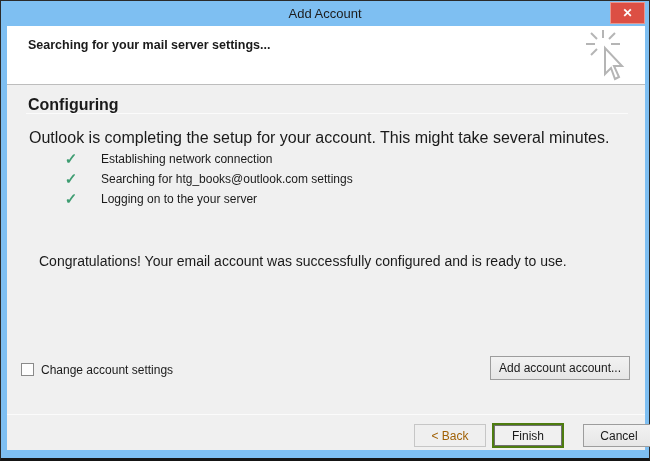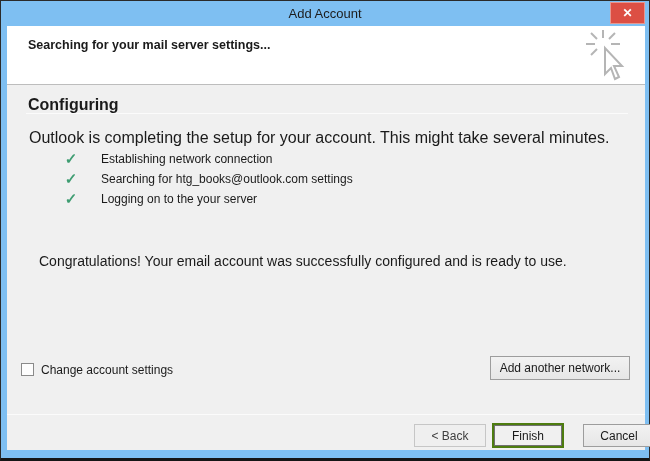--- a/index.html
+++ b/index.html
@@ -81,21 +81,21 @@
     border:1px solid #9d9d9d;
     font-family:"Liberation Sans", sans-serif;
     font-size:12px; color:#1a1a1a; text-align:center; cursor:pointer;
   }
   .btn-add-another { left:483px; top:330px; width:140px; height:24px; }
 
   .footer-divider {
     position:absolute; left:0; top:388px; width:100%; height:1px;
     background:#aeaeae; border-bottom:1px solid #fbfbfb;
   }
-  .btn-back   { left:407px; top:398px; width:72px; color:#404040;
+  .btn-back   { left:407px; top:398px; width:72px; color:#a16207;
                 background:#efefef; border-color:#c6c6c6; cursor:default; }
   .btn-finish { left:485px; top:397px; width:72px; height:25px;
                 border:2px solid #4d7c0f; background:#f0f0f0;
                 box-shadow:inset 0 0 0 1px #707070; }
   .btn-cancel { left:576px; top:398px; width:72px; }
 </style>
 </head>
 <body>
 
 <div class="dialog">
@@ -142,21 +142,21 @@
       </div>
     </div>
 
     <div class="success-message">Congratulations! Your email account was successfully configured and is ready to use.</div>
 
     <div class="checkbox-row">
       <div class="checkbox-box"></div>
       <span class="checkbox-label">Change account settings</span>
     </div>
 
-    <button class="btn btn-add-another">Add another network...</button>
+    <button class="btn btn-add-another">Add account account...</button>
 
     <div class="footer-divider"></div>
 
     <button class="btn btn-back" disabled="">&lt; Back</button>
     <button class="btn btn-finish">Finish</button>
     <button class="btn btn-cancel">Cancel</button>
 
   </div>
 </div>
 

